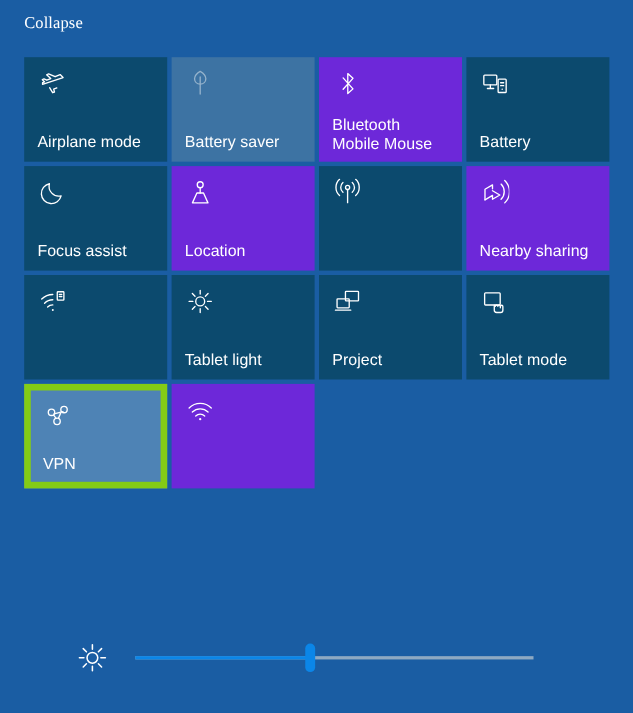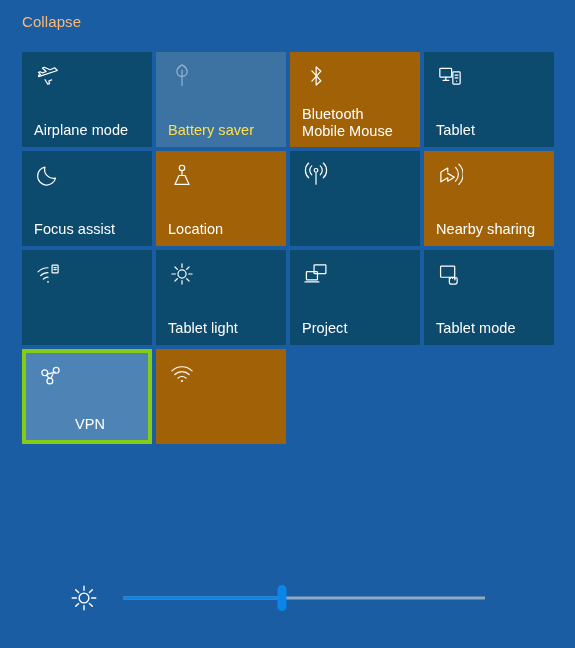--- a/index.html
+++ b/index.html
@@ -26,28 +26,28 @@
   
   #header {
     position: absolute;
     left: 22px;
     top: 8px;
     height: 26px;
     display: flex;
     align-items: center;
   }
   #collapse-link {
-    color: #fdba74;
+    color: #ffffff;
     font-size: 15px;
     letter-spacing: .1px;
     background: none;
     border: none;
     padding: 0;
     cursor: pointer;
-    font-family: Liberation Sans, sans-serif;
+    font-family: Liberation Serif, serif;
   }
 
   
   #tile-grid {
     position: absolute;
     left: 22px;
     top: 52px;
     width: 531px;
     display: grid;
     grid-template-columns: repeat(4, 130px);
@@ -65,30 +65,29 @@
     background: #0c4a6e;
     border: 1px solid transparent;
     cursor: pointer;
     overflow: hidden;
     display: block;
     padding: 0;
     font-family: "Liberation Sans", sans-serif;
     text-align: left;
   }
   .tile.on {
-    background: #a16207;
+    background: #6d28d9;
   }
   .tile.disabled {
     background: #3d73a3;
     cursor: default;
   }
   .tile.hover {
     background: #4e83b5;
-    border: 4px solid #84cc16;
-    text-align: center;
+    border: 6px solid #84cc16;
   }
 
   .tile-icon {
     position: absolute;
     left: 12px;
     top: 10px;
     width: 26px;
     height: 26px;
     display: block;
     color: #ffffff;
@@ -99,21 +98,21 @@
   .tile-label {
     position: absolute;
     left: 11px;
     right: 5px;
     bottom: 7px;
     color: #ffffff;
     font-size: 14.5px;
     line-height: 17px;
     letter-spacing: .05px;
   }
-  .tile.disabled .tile-label { color: #fde047; }
+  .tile.disabled .tile-label { color: #ffffff; }
   .tile-label.two-line { bottom: 6px; }
 
   
   #slider-row {
     position: absolute;
     left: 22px;
     top: 575px;
     width: 531px;
     height: 46px;
     display: flex;
@@ -201,21 +200,21 @@
       </button>
       <button class="tile">
         <span class="tile-icon">
           <svg viewBox="0 0 32 32" fill="none" stroke="currentColor" stroke-width="1.5" stroke-linecap="round" stroke-linejoin="round">
             <rect x="3.5" y="6.5" width="14.5" height="11" rx="1"></rect>
             <path d="M7.5 21.5h7M10.8 17.5v4"></path>
             <rect x="19.5" y="11" width="9" height="15" rx="1"></rect>
             <path d="M22.3 15h3.4M22.3 18.3h3.4M24 22.3h.1"></path>
           </svg>
         </span>
-        <span class="tile-label">Tablet</span>
+        <span class="tile-label">Battery</span>
       </button>
       <button class="tile">
         <span class="tile-icon">
           <svg viewBox="0 0 32 32" fill="none" stroke="currentColor" stroke-width="1.5" stroke-linecap="round" stroke-linejoin="round">
             <path d="M25.3 19.8A11 11 0 0 1 12.2 6.2a11.2 11.2 0 1 0 13.1 13.6z"></path>
           </svg>
         </span>
         <span class="tile-label">Focus assist</span>
       </button>
       <button class="tile on">

